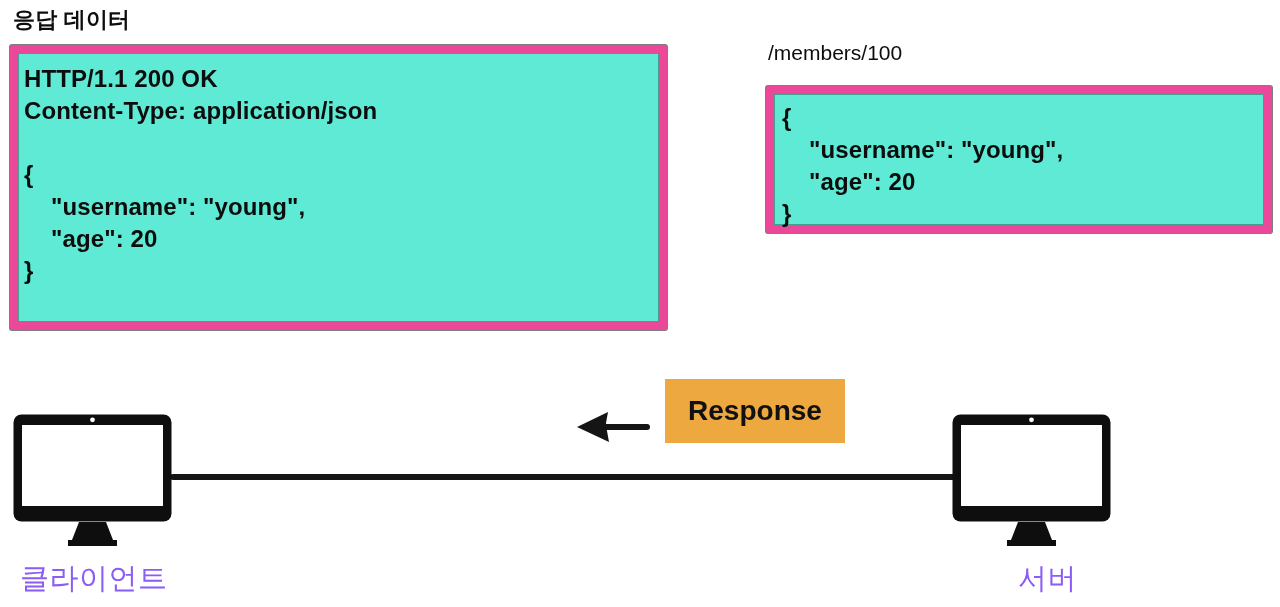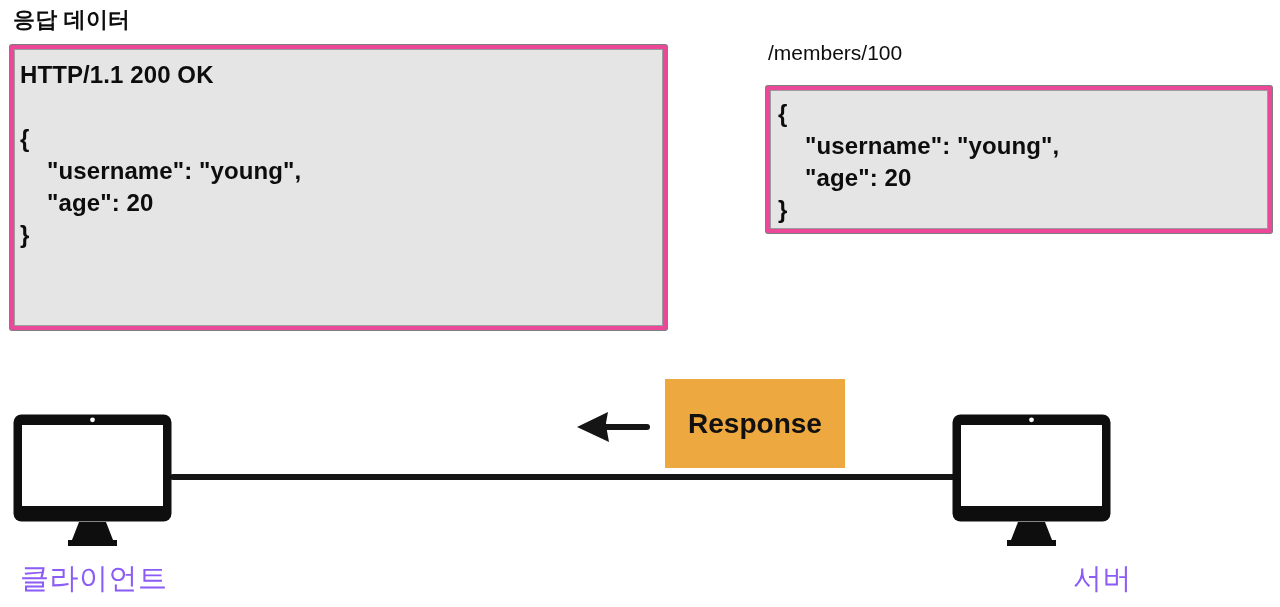--- a/index.html
+++ b/index.html
@@ -20,24 +20,24 @@
     top: 5px;
     font-size: 22px;
     font-weight: 700;
     color: #0d0d0d;
     letter-spacing: 0.2px;
   }
 
   
   .sketch-box {
     position: absolute;
-    border: 4px solid #ec4899;
+    border: 8px solid #ec4899;
     border-radius: 2px;
     box-shadow: 0 0 0 1px rgba(20,20,20,0.55), inset 0 0 0 1px rgba(20,20,20,0.35);
-    background: #e5e5e5;
+    background: #5eead4;
   }
 
   .response-box {
     left: 10px;
     top: 45px;
     width: 657px;
     height: 285px;
     padding: 10px 8px 8px 6px;
   }
 
@@ -67,21 +67,21 @@
     line-height: 32px;
     white-space: pre;
     letter-spacing: 0.1px;
   }
 
   .response-pill {
     position: absolute;
     left: 665px;
     top: 379px;
     width: 180px;
-    height: 89px;
+    height: 64px;
     background: #EDA840;
     display: flex;
     align-items: center;
     justify-content: center;
   }
   .response-pill span {
     font-size: 28px;
     font-weight: 600;
     color: #111111;
   }
@@ -114,31 +114,32 @@
 
   .node-label {
     position: absolute;
     top: 559px;
     font-size: 29px;
     font-weight: 500;
     color: #8b5cf6;
     letter-spacing: 0.5px;
   }
   .client-label { left: 20px; }
-  .server-label { left: 1073px; }
+  .server-label { left: 1018px; }
 </style>
 </head>
 <body>
 
 <div class="canvas">
 
   <div class="title">응답 데이터</div>
 
   <div class="sketch-box response-box">
     <div class="code-line">HTTP/1.1 200 OK</div>
+    <div class="code-line">Content-Type: application/json</div>
     <div class="code-line"></div>
     <div class="code-line">{</div>
     <div class="code-line">    "username": "young",</div>
     <div class="code-line">    "age": 20</div>
     <div class="code-line">}</div>
   </div>
 
   <div class="resource-label">/members/100</div>
   <div class="sketch-box resource-box">
     <div class="code-line">{</div>

